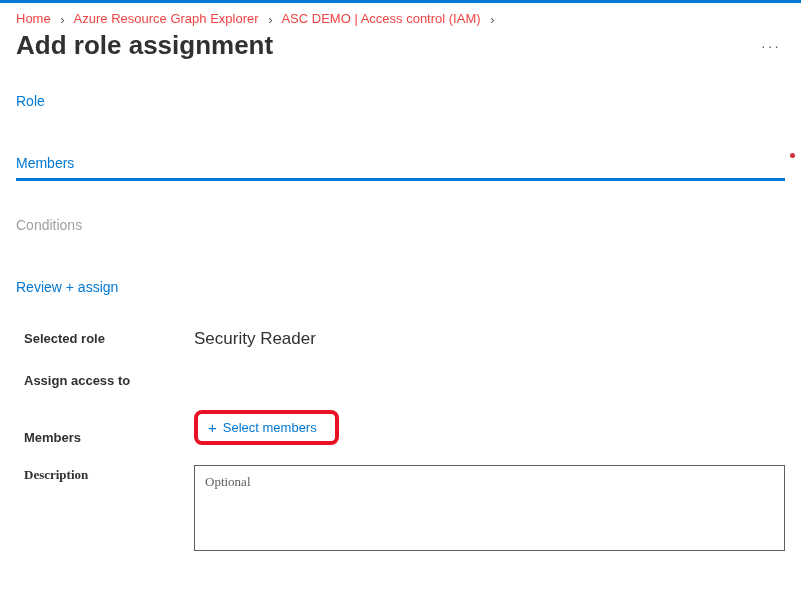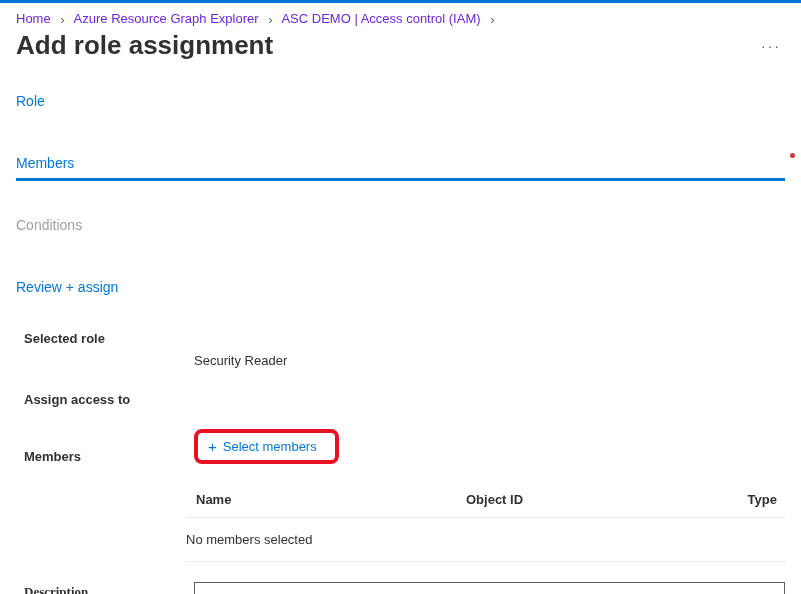--- a/index.html
+++ b/index.html
@@ -1,35 +1,35 @@
 <!DOCTYPE html>
 <html><head>
 <meta charset="utf-8">
 <style>
   * { box-sizing: border-box; margin: 0; padding: 0; }
   body { font-family: "Segoe UI", Arial, sans-serif; font-size: 13px; color: #323130; width: 801px; background: #fff; }
   .topbar { height: 3px; background: #0078d4; }
   .breadcrumb { padding: 8px 16px 4px 16px; font-size: 13px; color: #0078d4; }
-  .breadcrumb .crumb { color: #6d28d9; cursor: pointer; }
+  .breadcrumb .crumb { color: #ef4444; cursor: pointer; }
   .breadcrumb .chev { color: #605e5c; margin: 0 6px; display: inline-block; transform: translateY(1px); }
   .title-row { padding: 0 16px 24px 16px; display: flex; align-items: center; gap: 16px; justify-content: space-between; }
   .title { font-size: 26px; font-weight: 600; }
   .ellipsis { color: #605e5c; font-size: 14px; letter-spacing: 2px; padding: 4px; cursor: pointer; }
   .tabs { display: flex; gap: 28px; padding: 0 16px; border-bottom: none; flex-direction: column; }
   .tab { padding: 8px 0 10px 0; font-size: 14px; cursor: pointer; position: relative; color: #0078d4; }
   .tab.active { font-weight: 400; }
   .tab.active::after { content: ""; position: absolute; left: 0; right: 0; bottom: 0; height: 3px; background: #0078d4; }
   .tab.inactive-gray { color: #a19f9d; }
   .tab .dot { width: 5px; height: 5px; background: #d13438; border-radius: 50%; position: absolute; top: 6px; right: -10px; }
   .content { padding: 24px 16px 16px 16px; }
   .row { display: flex; margin-bottom: 22px; }
   .row.top-align { align-items: flex-end; }
   .label-col { width: 170px; font-weight: 600; font-size: 13px; padding-top: 2px; margin-left: 8px; }
   .value-col { flex: 1; }
-  .value-text { font-size: 13px; margin-top: 24px; }
+  .value-text { font-size: 17px; }
   .radio-line { display: flex; align-items: center; gap: 10px; margin-bottom: 8px; cursor: pointer; }
   .radio-outer { width: 18px; height: 18px; border: 1px solid #323130; border-radius: 50%; display: flex; align-items: center; justify-content: center; }
   .radio-outer.selected { border-color: #0078d4; }
   .radio-inner { width: 10px; height: 10px; background: #0078d4; border-radius: 50%; }
   .select-members-wrap { display: inline-block; border: 4px solid #e81123; border-radius: 8px; padding: 4px 14px 4px 6px; }
   .select-members { color: #0078d4; display: flex; align-items: center; gap: 6px; font-size: 13px; cursor: pointer; padding: 2px 4px; }
   .plus { font-size: 15px; line-height: 1; }
   .members-table { margin-left: 170px; margin-top: 18px; }
   .thead { display: flex; font-weight: 600; border-bottom: 1px solid #edebe9; padding: 10px 0; }
   .thead .col-name { width: 280px; padding-left: 10px; }
@@ -85,28 +85,20 @@
     <div class="value-col">
       <span class="select-members-wrap">
         <span class="select-members">
           <span class="plus">+</span>
           <span>Select members</span>
         </span>
       </span>
     </div>
   </div>
 
-  <div class="members-table">
-    <div class="thead">
-      <div class="col-name">Name</div>
-      <div class="col-obj">Object ID</div>
-      <div class="col-type">Type</div>
-    </div>
-    <div class="empty-row">No members selected</div>
-  </div>
 
   <div class="desc-row">
     <div class="label-col">Description</div>
     <div class="value-col">
       <textarea class="desc" placeholder="Optional" style=""></textarea>
     </div>
   </div>
 
 </div>
 

